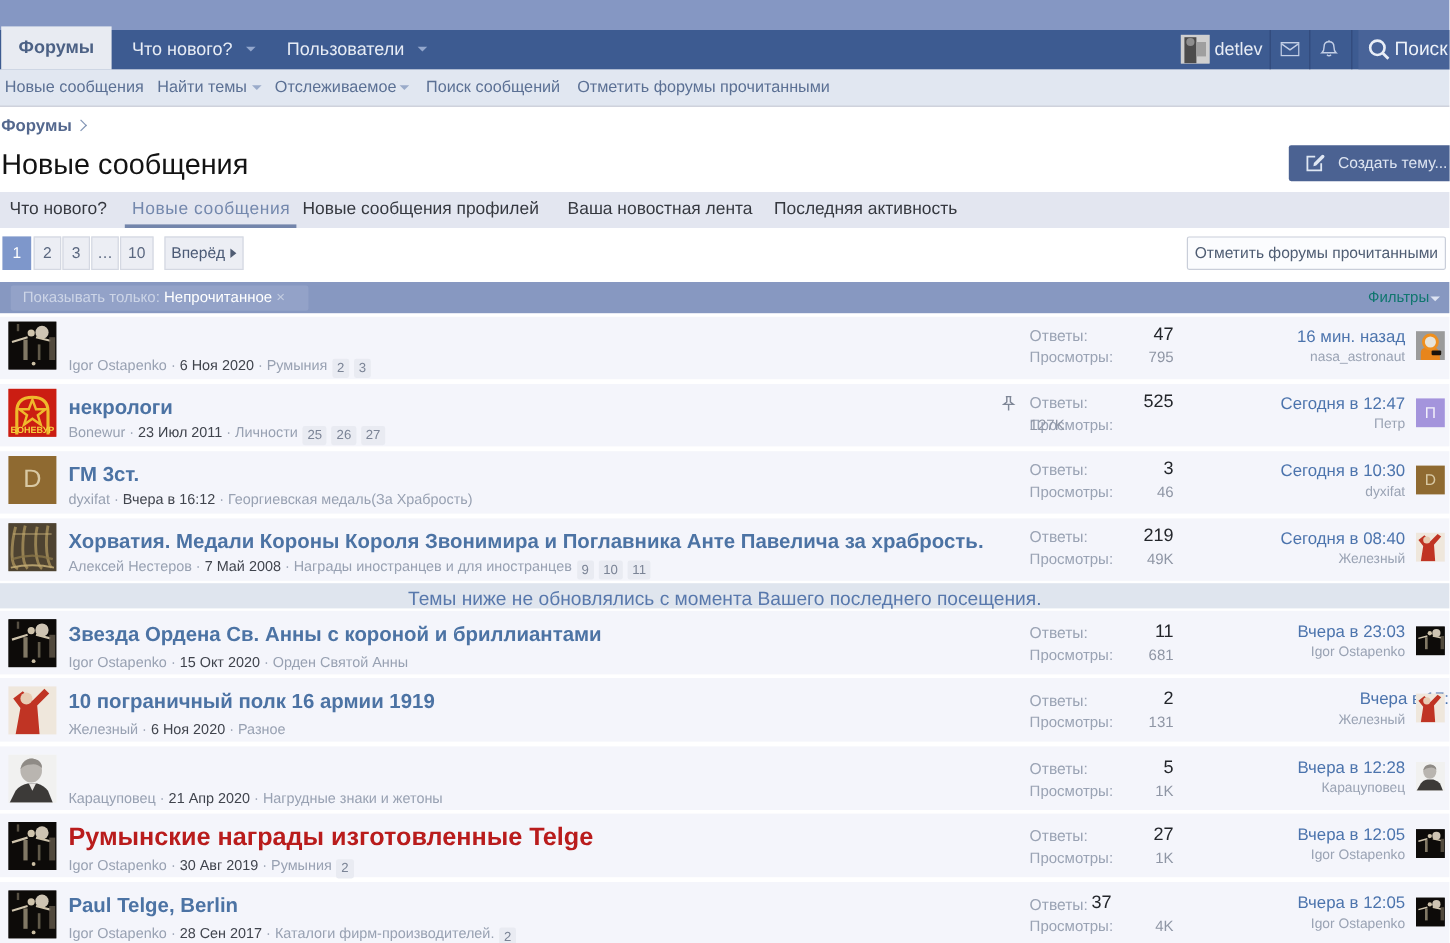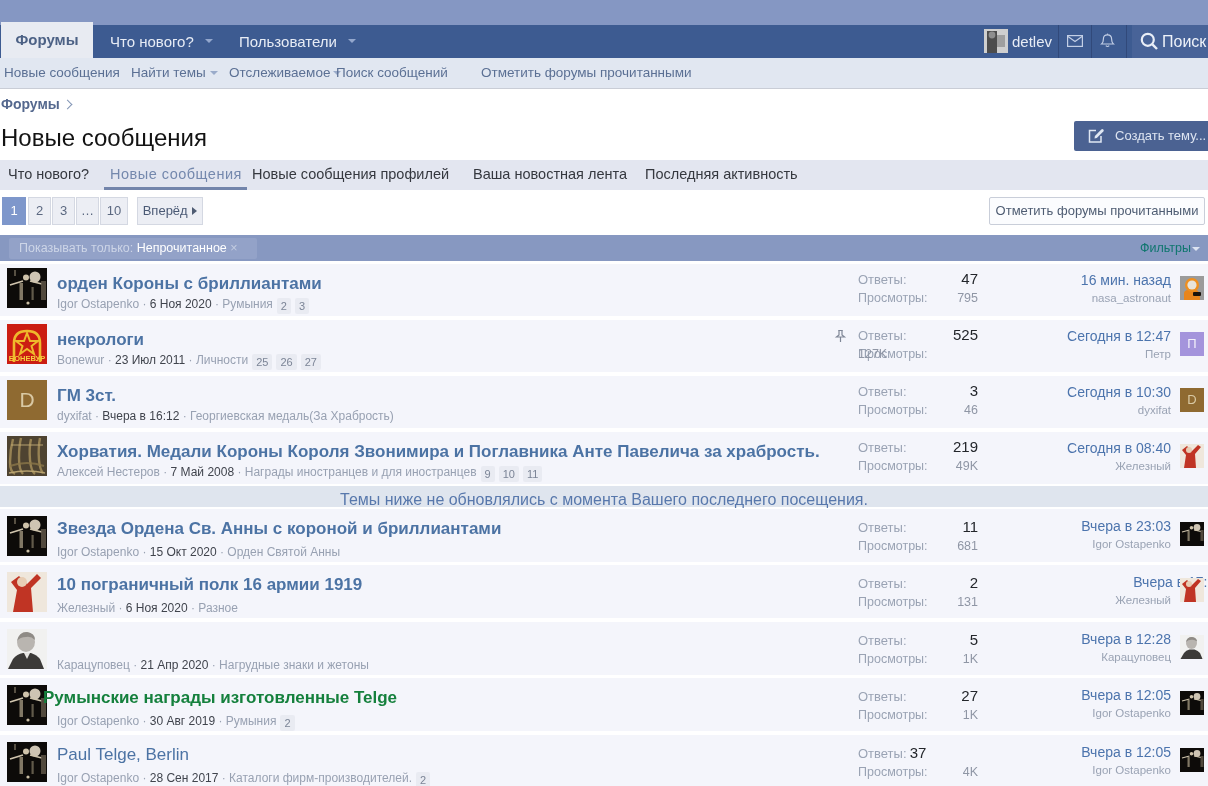--- a/index.html
+++ b/index.html
@@ -40,21 +40,21 @@
       <circle cx="7.8" cy="7.8" r="6" fill="none" stroke="#e9eef7" stroke-width="2.2"></circle>
       <line x1="12.4" y1="12.4" x2="17" y2="17" stroke="#e9eef7" stroke-width="2.4"></line>
     </svg>
 <div class="abs" style="left:1162px;top:25px;height:33px;line-height:33px;color:#eef2f9;font-size:16px">Поиск</div>
 <div class="abs" style="left:0;top:58px;width:1208px;height:31px;background:#e1e7f1;border-bottom:1px solid #c9cdd6"></div>
 <div class="abs" style="left:4px;top:58px;height:30px;line-height:30px;color:#5b7094;font-size:13.5px">Новые сообщения</div>
 <div class="abs" style="left:131px;top:58px;height:30px;line-height:30px;color:#5b7094;font-size:13.5px">Найти темы</div>
 <div class="abs caret" style="left:210px;top:71px;border-top-color:#9aabca"></div>
 <div class="abs" style="left:229px;top:58px;height:30px;line-height:30px;color:#5b7094;font-size:13.5px">Отслеживаемое</div>
 <div class="abs caret" style="left:333px;top:71px;border-top-color:#9aabca"></div>
-<div class="abs" style="left:336px;top:58px;height:30px;line-height:30px;color:#5b7094;font-size:13.5px">Поиск сообщений</div>
+<div class="abs" style="left:355px;top:58px;height:30px;line-height:30px;color:#5b7094;font-size:13.5px">Поиск сообщений</div>
 <div class="abs" style="left:481px;top:58px;height:30px;line-height:30px;color:#5b7094;font-size:13.5px">Отметить форумы прочитанными</div>
 <div class="abs" style="left:1px;top:96px;color:#54688e;font-size:14px;font-weight:bold">Форумы</div>
 <div class="abs" style="left:64px;top:101px;width:7px;height:7px;border-right:1.6px solid #8295b5;border-bottom:1.6px solid #8295b5;transform:rotate(-45deg);transform-origin:center"></div>
 <div class="abs" style="left:1px;top:124px;color:#131313;font-size:24px">Новые сообщения</div>
 <div class="abs" style="left:1074px;top:121px;width:140px;height:30px;background:#4b6292;border-radius:2px;color:#dde4f1;font-size:13px;line-height:30px"><svg style="position:absolute;left:14px;top:7px" width="17" height="16" viewBox="0 0 17 16">
         <path d="M13 8 L13 14 L1.5 14 L1.5 2.5 L8 2.5" fill="none" stroke="#dfe7f3" stroke-width="1.5"></path>
         <path d="M6.5 10.5 L8.8 9.9 L15.3 3.4 Q16.3 2.4 15.3 1.4 Q14.3 0.4 13.3 1.4 L6.9 7.9 Z" fill="#dfe7f3"></path>
       </svg><span style="margin-left:41px">Создать тему...</span></div>
 <div class="abs" style="left:0;top:160px;width:1208px;height:30px;background:#e3e6f0"></div>
 <div class="abs" style="left:8px;top:160px;height:30px;line-height:29px;color:#35383f;font-size:14.5px;">Что нового?</div>
@@ -84,21 +84,20 @@
           <circle cx="28" cy="9" r="5.5" fill="#ded5c2" opacity="0.92"></circle>
           <circle cx="19" cy="9.5" r="3" fill="#cfc3ab"></circle>
           <path d="M3 17 L16 13 M23 13 L35 16" stroke="#cfc4ad" stroke-width="1.8" fill="none"></path>
           <rect x="12.5" y="15" width="3.5" height="17" fill="#a89d84" opacity="0.75"></rect>
           <rect x="34" y="13" width="5" height="19" fill="#5e5546" opacity="0.85"></rect>
           <rect x="24.5" y="19" width="2.2" height="13" fill="#9a8f76" opacity="0.6"></rect>
           <circle cx="21" cy="35" r="1.6" fill="#cbbfa4"></circle>
           <rect x="7" y="2" width="2" height="6" fill="#6a6152" opacity="0.8"></rect>
         </svg>
       </div>
-      <div style="position:absolute;left:57px;top:11px;color:#4c73a4;font-size:17px;font-weight:bold;line-height:17px;white-space:nowrap">орден Короны с бриллиантами</div>
       <div style="position:absolute;left:57px;top:33px;font-size:12px;white-space:nowrap"><span style="color:#98a1b2">Igor Ostapenko</span><span style="color:#98a1b2"> · </span><span style="color:#40444d">6 Ноя 2020</span><span style="color:#98a1b2"> · Румыния</span><span style="display:inline-block;background:#e9ebf2;color:#7b8496;font-size:11px;line-height:16px;padding:0 4px;margin-left:4px;border-radius:2px;vertical-align:-2px">2</span><span style="display:inline-block;background:#e9ebf2;color:#7b8496;font-size:11px;line-height:16px;padding:0 4px;margin-left:4px;border-radius:2px;vertical-align:-2px">3</span></div>
       <div style="position:absolute;left:858px;top:8px;color:#9aa3b4;font-size:13px">Ответы:</div>
       <div style="position:absolute;left:858px;top:27px;color:#9aa3b4;font-size:12.5px">Просмотры:</div>
       <div style="position:absolute;left:858px;top:6px;width:120px;text-align:right;color:#23262b;font-size:15px">47</div>
       <div style="position:absolute;left:858px;top:27px;width:120px;text-align:right;color:#8f96a5;font-size:12.5px">795</div>
       <div style="position:absolute;left:1000px;top:8px;width:171px;text-align:right;color:#4c74ad;font-size:14px">16 мин. назад</div>
       <div style="position:absolute;left:1000px;top:28px;width:171px;text-align:right;color:#9aa3b4;font-size:11.5px">nasa_astronaut</div>
       <div style="position:absolute;left:1180px;top:12px;width:24px;height:24px;background:#9b9b9b;overflow:hidden">
         <svg width="24" height="24" style="position:absolute;left:0;top:0">
           <path d="M4 24 L4 18 Q4 14 8 14 L16 14 Q20 14 20 24 Z" fill="#e8851c"></path>
@@ -263,21 +262,21 @@
           <circle cx="28" cy="9" r="5.5" fill="#ded5c2" opacity="0.92"></circle>
           <circle cx="19" cy="9.5" r="3" fill="#cfc3ab"></circle>
           <path d="M3 17 L16 13 M23 13 L35 16" stroke="#cfc4ad" stroke-width="1.8" fill="none"></path>
           <rect x="12.5" y="15" width="3.5" height="17" fill="#a89d84" opacity="0.75"></rect>
           <rect x="34" y="13" width="5" height="19" fill="#5e5546" opacity="0.85"></rect>
           <rect x="24.5" y="19" width="2.2" height="13" fill="#9a8f76" opacity="0.6"></rect>
           <circle cx="21" cy="35" r="1.6" fill="#cbbfa4"></circle>
           <rect x="7" y="2" width="2" height="6" fill="#6a6152" opacity="0.8"></rect>
         </svg>
       </div>
-      <div style="position:absolute;left:43px;top:11px;color:#15803d;font-size:17px;font-weight:bold;line-height:17px;white-space:nowrap">Румынские награды изготовленные Telge</div>
+      <div style="position:absolute;left:57px;top:11px;color:#b91c1c;font-size:21px;font-weight:bold;line-height:17px;white-space:nowrap">Румынские награды изготовленные Telge</div>
       <div style="position:absolute;left:57px;top:36px;font-size:12px;white-space:nowrap"><span style="color:#98a1b2">Igor Ostapenko</span><span style="color:#98a1b2"> · </span><span style="color:#40444d">30 Авг 2019</span><span style="color:#98a1b2"> · Румыния</span><span style="display:inline-block;background:#e9ebf2;color:#7b8496;font-size:11px;line-height:16px;padding:0 4px;margin-left:4px;border-radius:2px;vertical-align:-2px">2</span></div>
       <div style="position:absolute;left:858px;top:11px;color:#9aa3b4;font-size:13px">Ответы:</div>
       <div style="position:absolute;left:858px;top:30px;color:#9aa3b4;font-size:12.5px">Просмотры:</div>
       <div style="position:absolute;left:858px;top:9px;width:120px;text-align:right;color:#23262b;font-size:15px">27</div>
       <div style="position:absolute;left:858px;top:30px;width:120px;text-align:right;color:#8f96a5;font-size:12.5px">1K</div>
       <div style="position:absolute;left:1000px;top:9px;width:171px;text-align:right;color:#4c74ad;font-size:14px">Вчера в 12:05</div>
       <div style="position:absolute;left:1000px;top:29px;width:171px;text-align:right;color:#9aa3b4;font-size:11.5px">Igor Ostapenko</div>
       <div style="position:absolute;left:1180px;top:13px;width:24px;height:24px;background:#0d0b09;overflow:hidden">
         <svg width="24" height="24" style="position:absolute;left:0;top:0">
           <rect width="24" height="24" fill="#0d0b09"></rect>
@@ -296,21 +295,21 @@
           <circle cx="28" cy="9" r="5.5" fill="#ded5c2" opacity="0.92"></circle>
           <circle cx="19" cy="9.5" r="3" fill="#cfc3ab"></circle>
           <path d="M3 17 L16 13 M23 13 L35 16" stroke="#cfc4ad" stroke-width="1.8" fill="none"></path>
           <rect x="12.5" y="15" width="3.5" height="17" fill="#a89d84" opacity="0.75"></rect>
           <rect x="34" y="13" width="5" height="19" fill="#5e5546" opacity="0.85"></rect>
           <rect x="24.5" y="19" width="2.2" height="13" fill="#9a8f76" opacity="0.6"></rect>
           <circle cx="21" cy="35" r="1.6" fill="#cbbfa4"></circle>
           <rect x="7" y="2" width="2" height="6" fill="#6a6152" opacity="0.8"></rect>
         </svg>
       </div>
-      <div style="position:absolute;left:57px;top:11px;color:#4c73a4;font-size:17px;font-weight:normal;line-height:17px;white-space:nowrap">Paul Telge, Berlin</div>
+      <div style="position:absolute;left:57px;top:11px;color:#4c73a4;font-size:17px;font-weight:bold;line-height:17px;white-space:nowrap">Paul Telge, Berlin</div>
       <div style="position:absolute;left:57px;top:36px;font-size:12px;white-space:nowrap"><span style="color:#98a1b2">Igor Ostapenko</span><span style="color:#98a1b2"> · </span><span style="color:#40444d">28 Сен 2017</span><span style="color:#98a1b2"> · Каталоги фирм-производителей.</span><span style="display:inline-block;background:#e9ebf2;color:#7b8496;font-size:11px;line-height:16px;padding:0 4px;margin-left:4px;border-radius:2px;vertical-align:-2px">2</span></div>
       <div style="position:absolute;left:858px;top:11px;color:#9aa3b4;font-size:13px">Ответы:</div>
       <div style="position:absolute;left:858px;top:30px;color:#9aa3b4;font-size:12.5px">Просмотры:</div>
       <div style="position:absolute;left:858px;top:9px;width:120px;text-align:center;color:#23262b;font-size:15px">37</div>
       <div style="position:absolute;left:858px;top:30px;width:120px;text-align:right;color:#8f96a5;font-size:12.5px">4K</div>
       <div style="position:absolute;left:1000px;top:9px;width:171px;text-align:right;color:#4c74ad;font-size:14px">Вчера в 12:05</div>
       <div style="position:absolute;left:1000px;top:29px;width:171px;text-align:right;color:#9aa3b4;font-size:11.5px">Igor Ostapenko</div>
       <div style="position:absolute;left:1180px;top:13px;width:24px;height:24px;background:#0d0b09;overflow:hidden">
         <svg width="24" height="24" style="position:absolute;left:0;top:0">
           <rect width="24" height="24" fill="#0d0b09"></rect>

